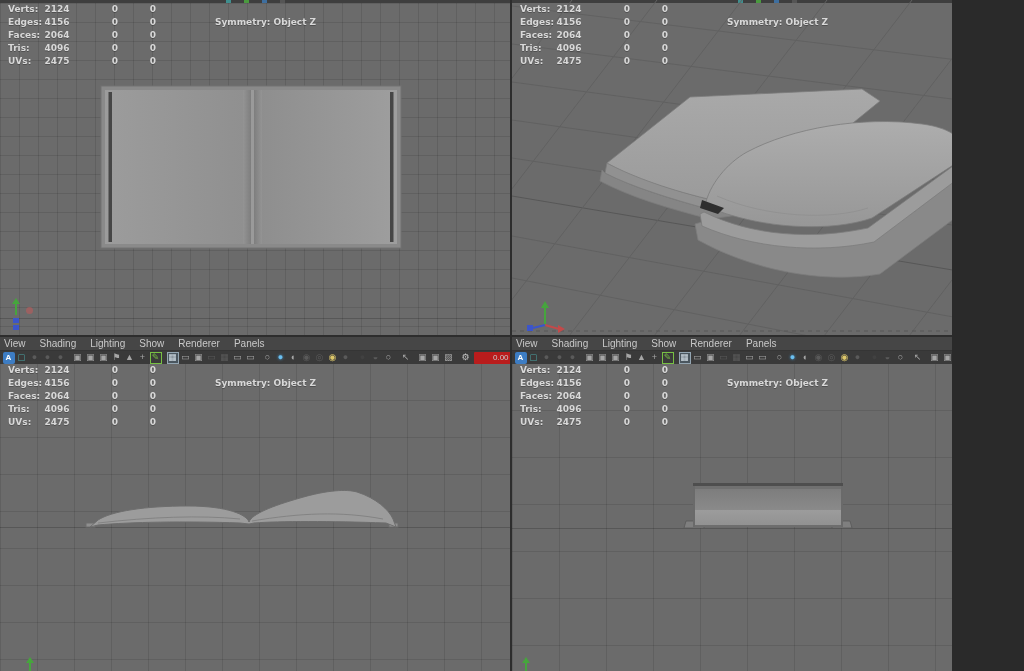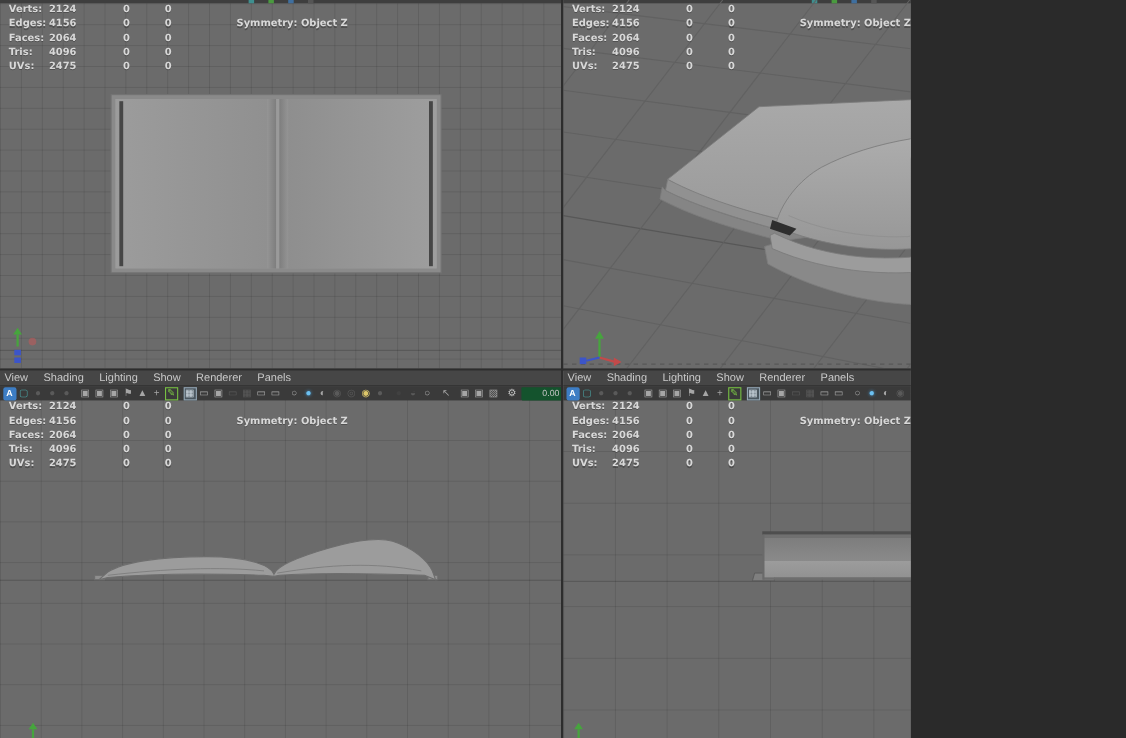--- a/index.html
+++ b/index.html
@@ -1,16 +1,16 @@
 <!DOCTYPE html>
 <html style="--viewport_bg: #6b6b6b; --grid_line: #5e5e5e; --chrome_bg: #464646; --toolbar_bg: #3a3a3a; --hud_text: #d8d8d8; --accent_blue: #3d7dc4; --accent_green: #77c043; --accent_teal: #4aa3a3; --axis_x: #c24a4a; --axis_y: #46a53d; --axis_z: #3c55c9;"><head>
 <meta charset="utf-8">
 <style>
   html,body{margin:0;padding:0;background:#2a2a2a;}
-  #stage{position:relative;width:828px;height:671px;background:#555;overflow:hidden;
+  #stage{position:relative;width:952px;height:671px;background:#555;overflow:hidden;
          font-family:"Liberation Sans",sans-serif;-webkit-font-smoothing:antialiased;}
   .panel{position:absolute;overflow:hidden;background:var(--viewport_bg,#6b6b6b);}
   #p-tl{left:0;top:0;width:510px;height:335px;}
   #p-tr{left:512px;top:0;width:512px;height:335px;}
   #p-bl{left:0;top:337px;width:510px;height:334px;}
   #p-br{left:512px;top:337px;width:512px;height:334px;}
   .div-v{position:absolute;left:510px;top:0;width:2px;height:671px;background:#2d2d2d;}
   .div-h{position:absolute;left:0;top:335px;width:1024px;height:2px;background:#2d2d2d;}
 
   .topstrip{position:absolute;top:0;left:0;right:0;height:3px;background:#3e3e3e;}
@@ -37,21 +37,21 @@
        font-size:9px;color:#a6a6a6;margin:0 0.5px;box-sizing:border-box;}
   .ic-a{background:var(--accent_blue,#3d7dc4);color:#fff;border-radius:2px;font-weight:bold;font-size:8px;}
   .ic-teal{color:var(--accent_teal,#4aa3a3);}
   .ic-dim{color:#5a5a5a;}
   .ic-dark{color:#414141;}
   .ic-green{color:var(--accent_green,#77c043);border:1px solid var(--accent_green,#77c043);line-height:9px;}
   .ic-active{border:1px solid #93a5b2;background:#4a565f;color:#d2dde5;line-height:9px;}
   .ic-blue{color:#6cc0f0;text-shadow:0 0 3px #4aa8e8;}
   .ic-bulb{color:#ddc76a;}
   .ic-bright{color:#c4c4c4;}
-  .tb-field{background:#14532d;color:#c8c8c8;min-width:30px;padding:0 19px;font-size:8px;
+  .tb-field{background:#b91c1c;color:#c8c8c8;min-width:30px;padding:0 19px;font-size:8px;
             line-height:12px;border-radius:1px;margin:0 2px;}
   .tbsep{width:1px;height:9px;background:#2a2a2a;margin:0 2px;display:inline-block;}
 
   
   .hud{position:absolute;left:0;width:330px;pointer-events:none;z-index:4;}
   .hud-row{position:relative;height:13px;}
   .hud-row span{position:absolute;top:0;font-size:9px;font-weight:bold;
                 color:var(--hud_text,#d8d8d8);font-family:"DejaVu Sans",sans-serif;
                 text-shadow:0 1px 0 rgba(0,0,0,0.25);}
   .hl{left:8px;}

